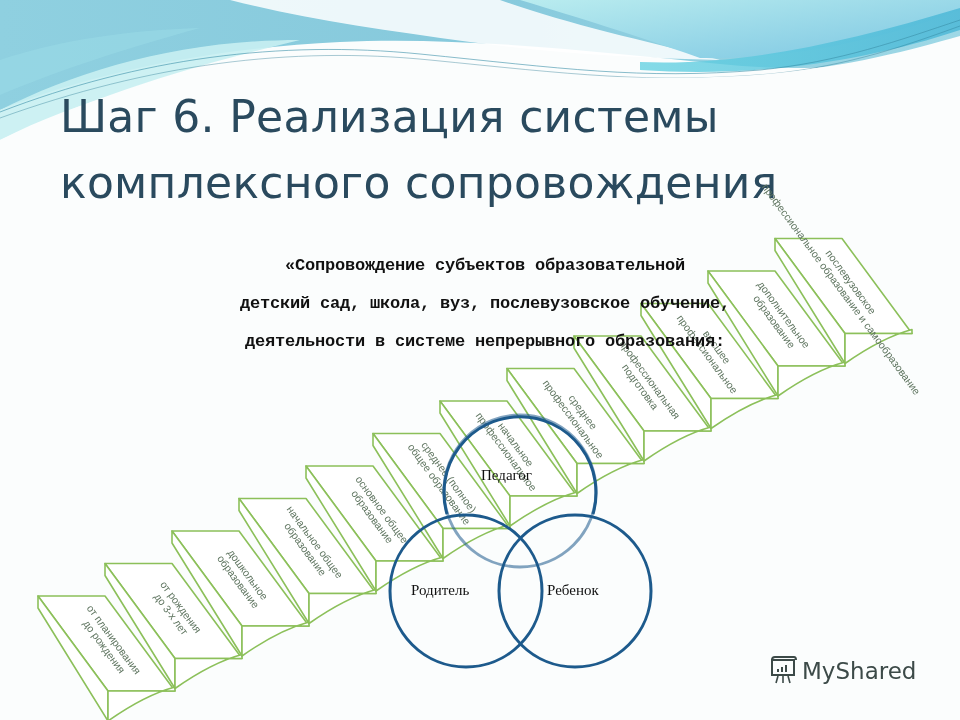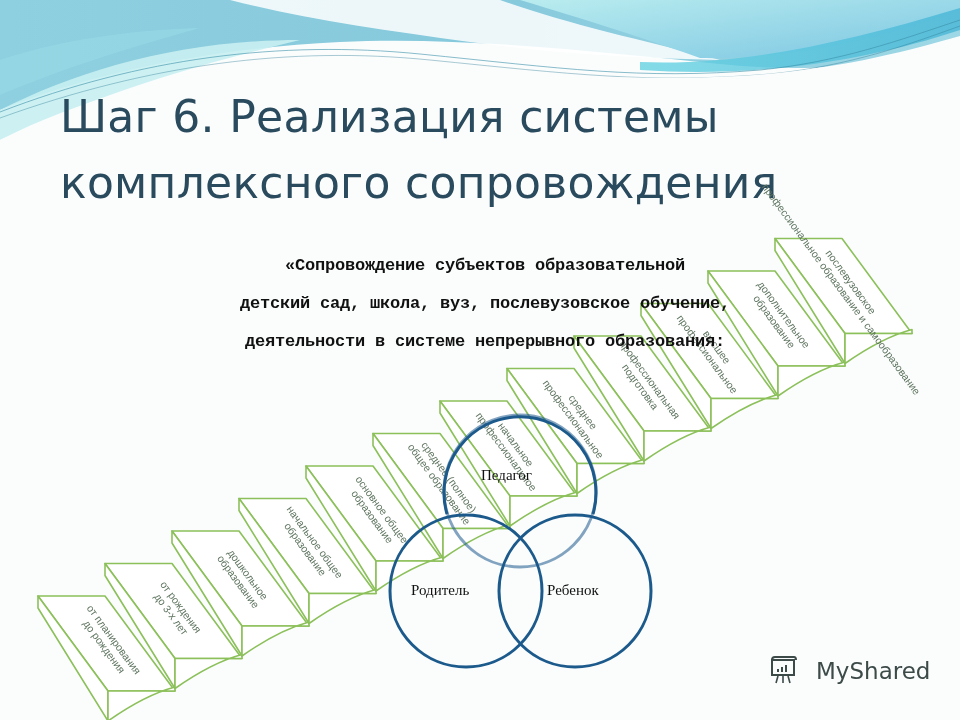--- a/index.html
+++ b/index.html
@@ -3,21 +3,21 @@
   <meta charset="utf-8">
   <style>
     html, body { margin:0; padding:0; }
     body { width:960px; height:720px; position:relative; overflow:hidden; background:#fdfefe; font-family:"Liberation Sans", sans-serif; }
     #bg { position:absolute; left:0; top:0; width:960px; height:720px; }
     .title { position:absolute; left:60px; top:84px; width:860px; font-family:"DejaVu Sans", sans-serif; font-size:44px; line-height:66px; color:#2a4a5e; letter-spacing:0.3px; }
     .subtitle { position:absolute; left:100px; top:247px; width:770px; text-align:center; font-family:Liberation Mono, monospace; font-weight:bold; font-size:17px; line-height:38px; color:#111; z-index:5; letter-spacing:-0.2px; }
     #stairs { position:absolute; left:0; top:0; width:960px; height:720px; z-index:3; }
     #venn { position:absolute; left:0; top:0; width:960px; height:720px; z-index:6; }
     .venn-label { position:absolute; font-family:"Liberation Serif", serif; font-size:15px; color:#111; z-index:7; }
-    .logo { position:absolute; left:768px; top:656px; display:flex; align-items:center; gap:18px; z-index:8;text-align:center; }
+    .logo { position:absolute; left:768px; top:656px; display:flex; align-items:center; gap:4px; z-index:8;text-align:center; }
     .logo-text { font-family:"DejaVu Sans", sans-serif; font-size:23px; color:#3c4a48; letter-spacing:0px; }
   </style>
 </head>
 <body>
 
 <svg id="bg" viewBox="0 0 960 720" xmlns="http://www.w3.org/2000/svg">
   <defs>
     <linearGradient id="g1" x1="0" y1="0" x2="1" y2="0">
       <stop offset="0" stop-color="#8fd0e0"></stop>
       <stop offset="0.5" stop-color="#86c9dc"></stop>

